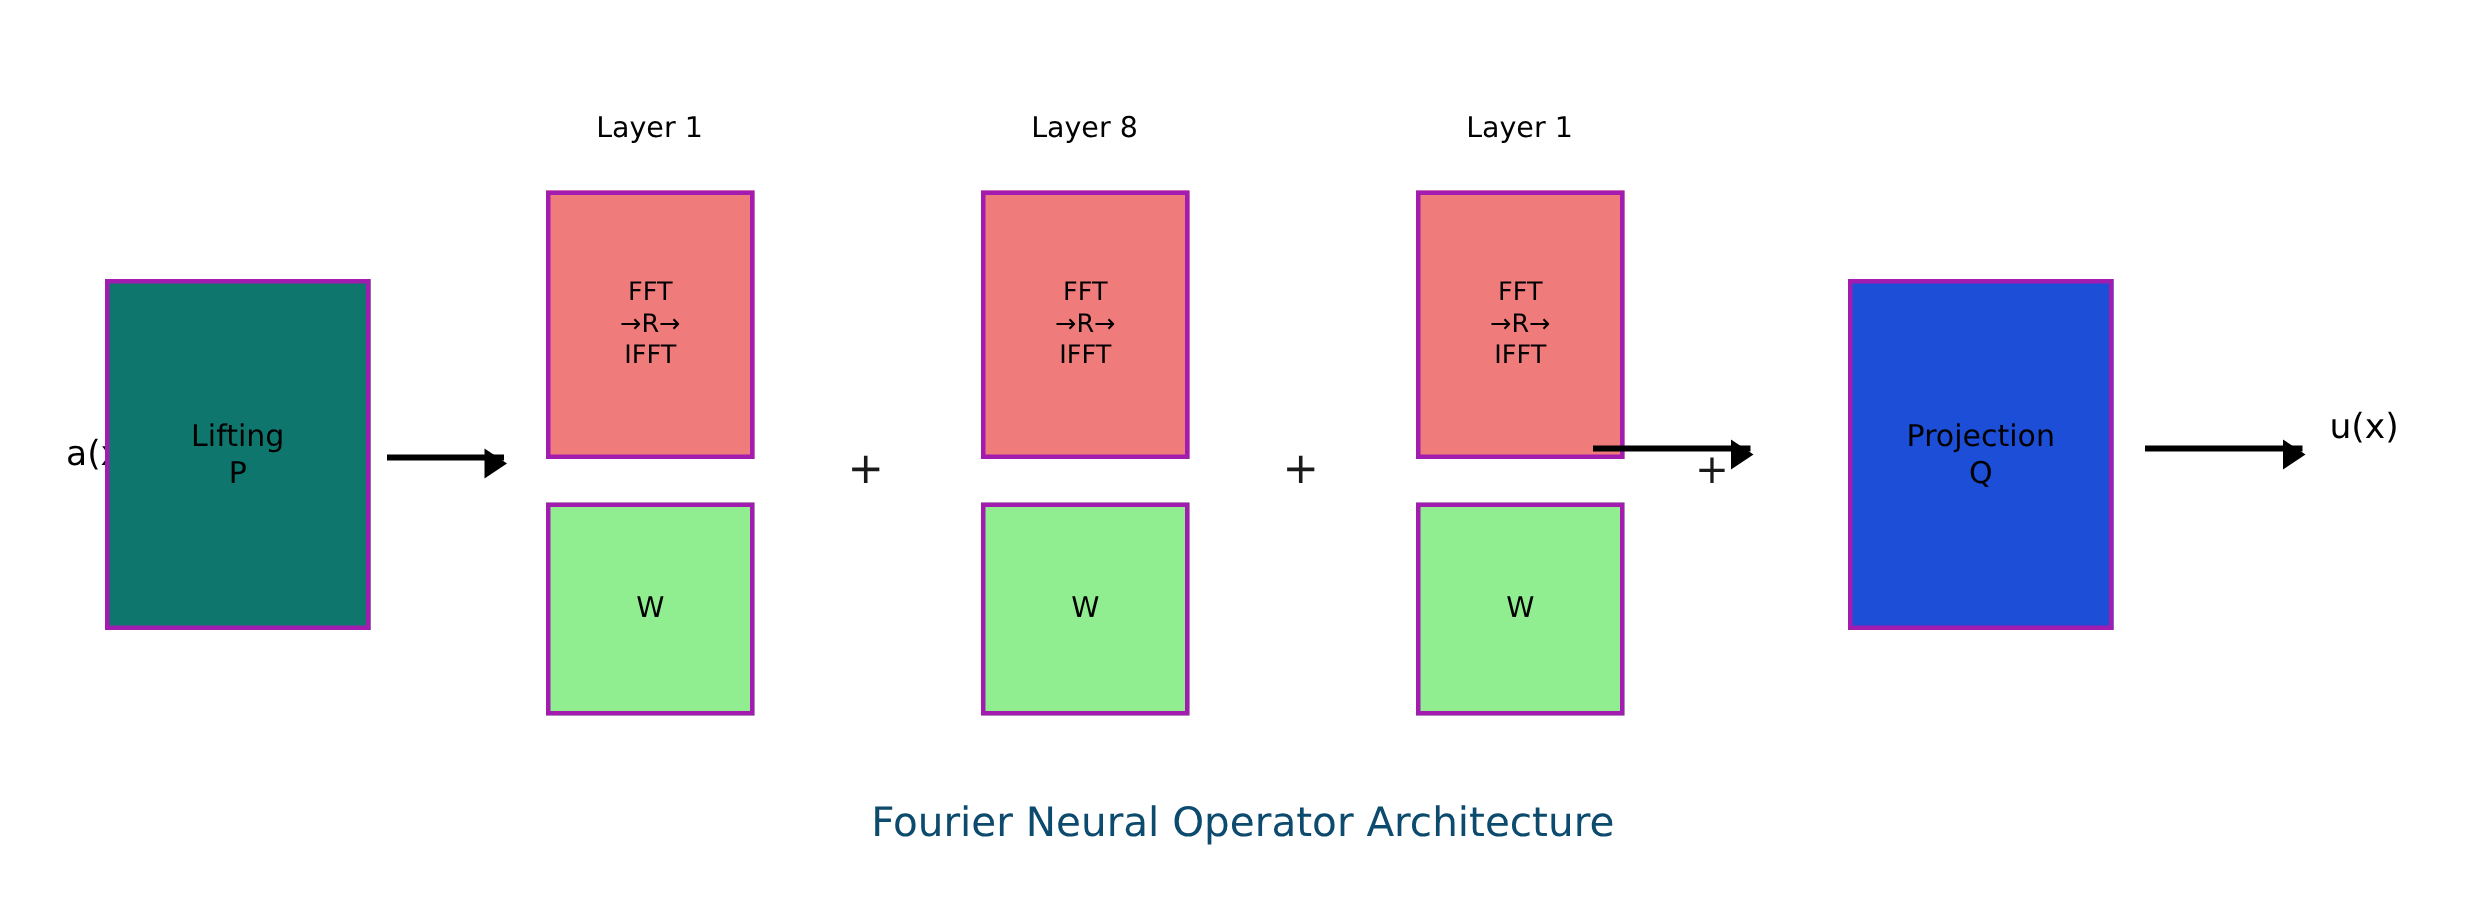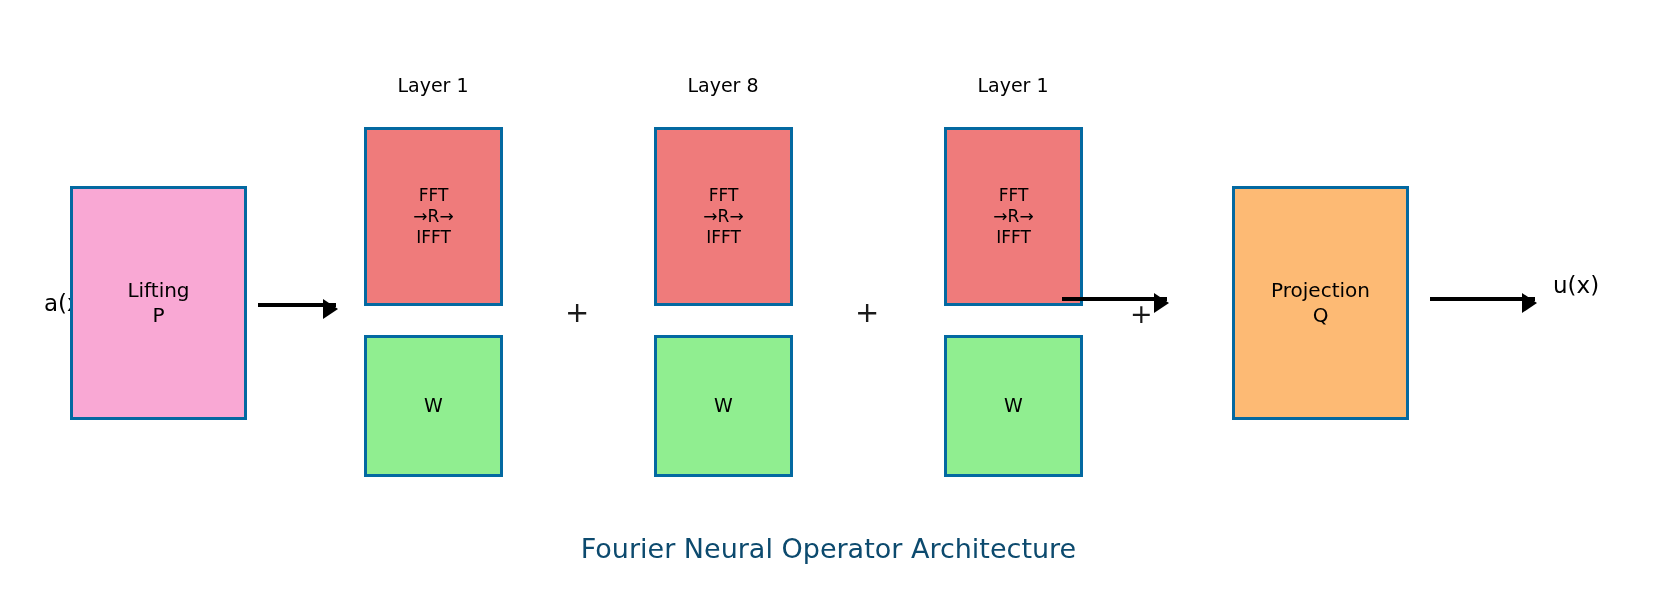--- a/index.html
+++ b/index.html
@@ -12,21 +12,21 @@
   }
   #canvas {
     position: relative;
     width: 1657px;
     height: 607px;
     background: #ffffff;
     overflow: hidden;
   }
   .box {
     position: absolute;
-    border: 3px solid #0369a1;
+    border: 3px solid #a21caf;
     box-sizing: border-box;
     display: flex;
     align-items: center;
     justify-content: center;
     text-align: center;
     color: #000000;
     line-height: 1.25;
   }
   .box-lifting {
     left: 70px;
@@ -128,21 +128,21 @@
   }
   .fftline { display: block; }
 </style>
 </head>
 <body>
 
 <div id="canvas">
 
   <div class="io-label io-in">a(x)</div>
 
-  <div class="box box-lifting" style="background:#f9a8d4;">
+  <div class="box box-lifting" style="background:#0f766e;">
     <div>
       <span class="fftline">Lifting</span>
       <span class="fftline">P</span>
     </div>
   </div>
 
   <div class="arrow arrow1"></div>
 
   <div class="layer-label lab1">Layer 1</div>
   <div class="layer-label lab2">Layer 8</div>
@@ -181,21 +181,21 @@
       <span class="fftline">IFFT</span>
     </div>
   </div>
   <div class="box box-weight col3" style="background:#90ee90;">
     <span>W</span>
   </div>
 
   <div class="arrow arrow2"></div>
   <div class="plus plus3">+</div>
 
-  <div class="box box-projection" style="background:#fdba74;">
+  <div class="box box-projection" style="background:#1d4ed8;">
     <div>
       <span class="fftline">Projection</span>
       <span class="fftline">Q</span>
     </div>
   </div>
 
   <div class="arrow arrow3"></div>
 
   <div class="io-label io-out">u(x)</div>
 

